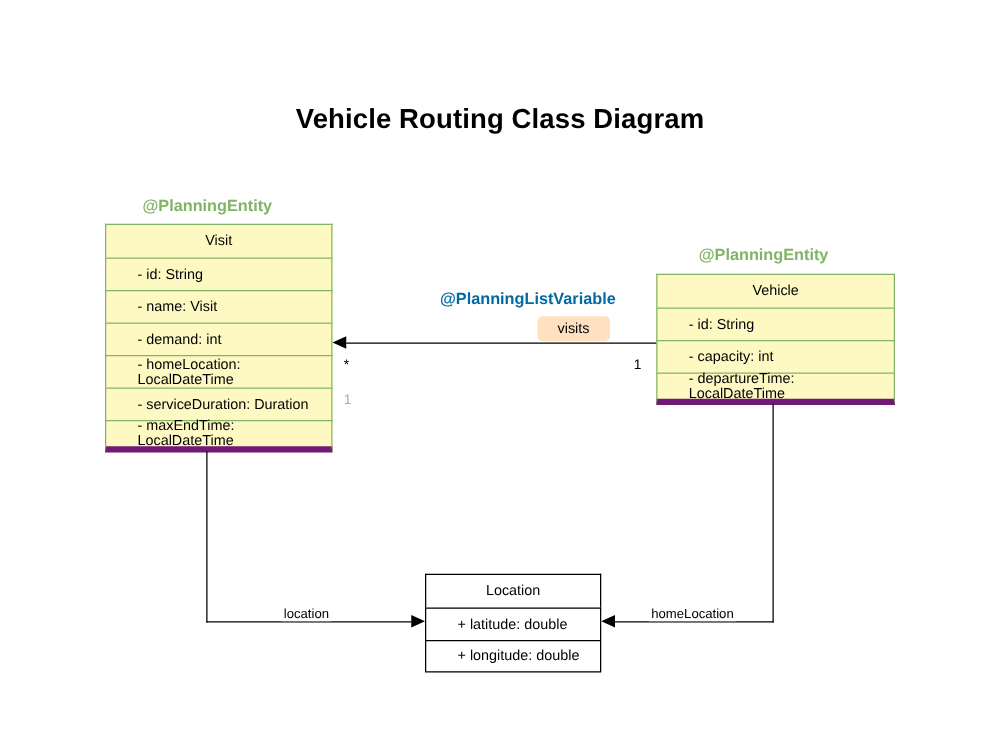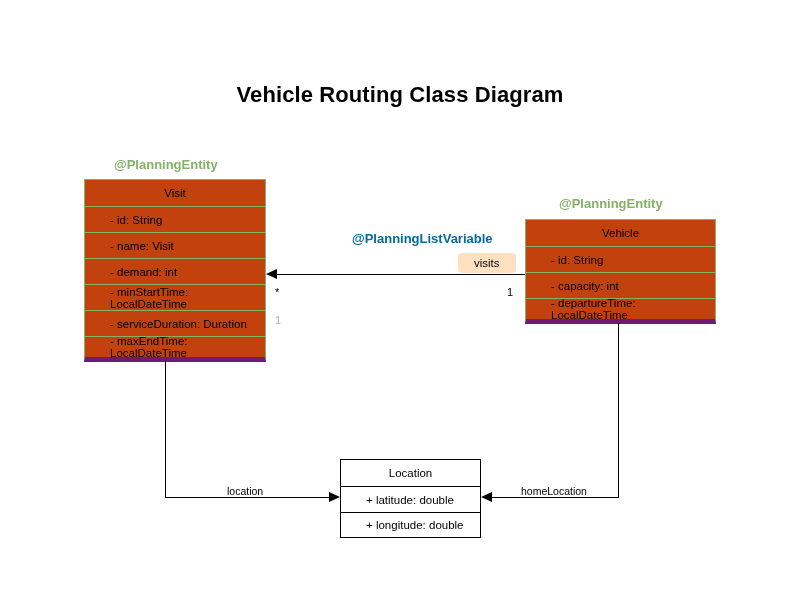--- a/index.html
+++ b/index.html
@@ -60,21 +60,21 @@
     justify-content: center;
     height: 27px;
   }
   .uml-row.attr {
     justify-content: flex-start;
     padding-left: 25px;
   }
 
   
   .uml-class.entity .uml-row {
-    background: #c2410c;
+    background: #fef9c3;
     border: 1px solid #82b366;
     border-bottom: none;
   }
   .uml-class.entity .uml-row:last-child {
     border-bottom: 5px solid #701a75;
   }
 
   
   .uml-class.plain .uml-row {
     background: #ffffff;
@@ -120,21 +120,20 @@
     color: #000000;
     background: #ffffff;
     white-space: nowrap;
     padding: 0 2px;
   }
   .edge-label.badge {
     background: #ffe0c0;
     border-radius: 4px;
     font-size: 11.5px;
     padding: 4px 16px;
-    margin-left: 28px;
   }
   .multiplicity {
     position: absolute;
     font-size: 11px;
     color: #000000;
     white-space: nowrap;
   }
   .multiplicity.lavender { color: #b39ddb; }
 </style>
 </head>
@@ -144,21 +143,21 @@
 
   <div class="diagram-title">Vehicle Routing Class Diagram</div>
 
   <div class="annotation green" style="left:114px; top:157px;">@PlanningEntity</div>
 
   <div class="uml-class entity" style="left:84px; top:179px; width:182px;">
     <div class="uml-row header">Visit</div>
     <div class="uml-row attr">- id: String</div>
     <div class="uml-row attr">- name: Visit</div>
     <div class="uml-row attr">- demand: int</div>
-    <div class="uml-row attr">- minStartTime: LocalDateTime</div>
+    <div class="uml-row attr">- homeLocation: LocalDateTime</div>
     <div class="uml-row attr">- serviceDuration: Duration</div>
     <div class="uml-row attr">- maxEndTime: LocalDateTime</div>
   </div>
 
   <div class="annotation green" style="left:559px; top:196px;">@PlanningEntity</div>
 
   <div class="uml-class entity" style="left:525px; top:219px; width:191px;">
     <div class="uml-row header">Vehicle</div>
     <div class="uml-row attr">- id: String</div>
     <div class="uml-row attr">- capacity: int</div>

